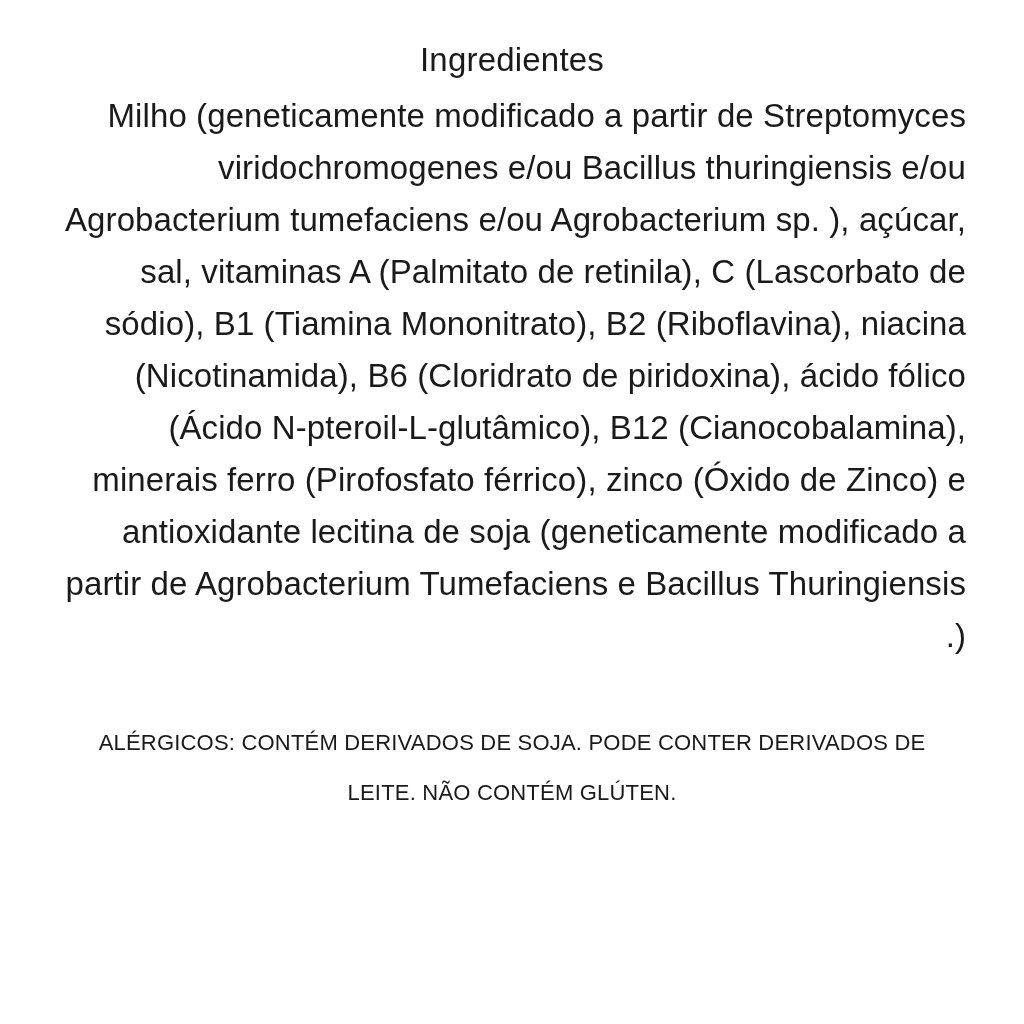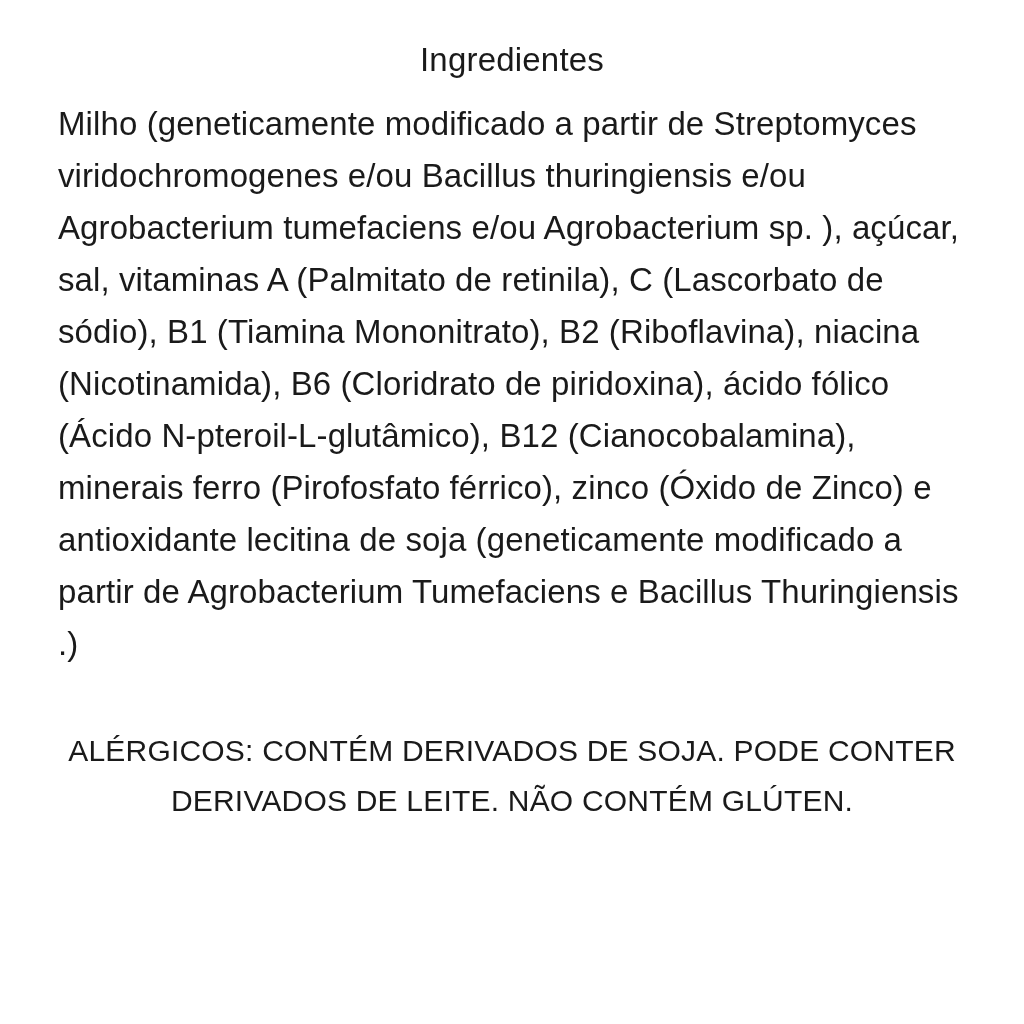--- a/index.html
+++ b/index.html
@@ -28,31 +28,31 @@
     font-size: 33px;
     line-height: 52px;
     font-weight: 400;
     text-align: center;
     letter-spacing: 0.2px;
   }
   .ingredients-body {
     font-size: 33px;
     line-height: 52px;
     font-weight: 400;
-    text-align: left;
+    text-align: right;
     letter-spacing: 0.1px;
     max-width: 910px;
-    margin-top: 12px;
+    margin-top: 4px;
   }
   .spacer {
     height: 56px;
     width: 100%;
   }
   .allergens {
-    font-size: 30px;
+    font-size: 22px;
     line-height: 50px;
     font-weight: 400;
     text-align: center;
     letter-spacing: 0.2px;
     max-width: 890px;
   }
 </style>
 </head>
 <body>
 

